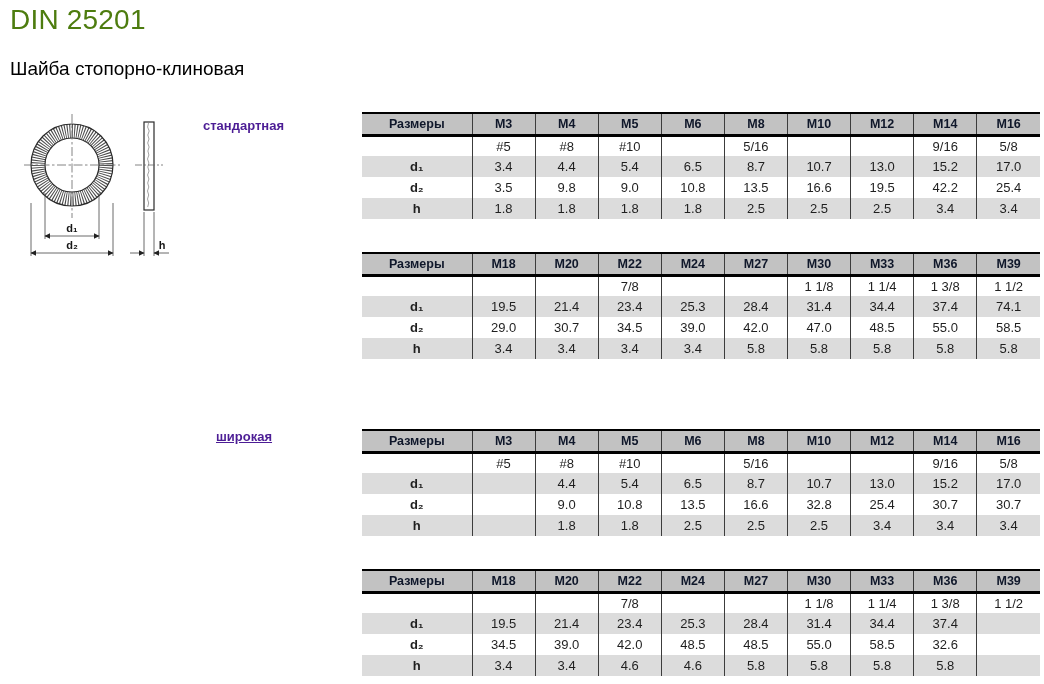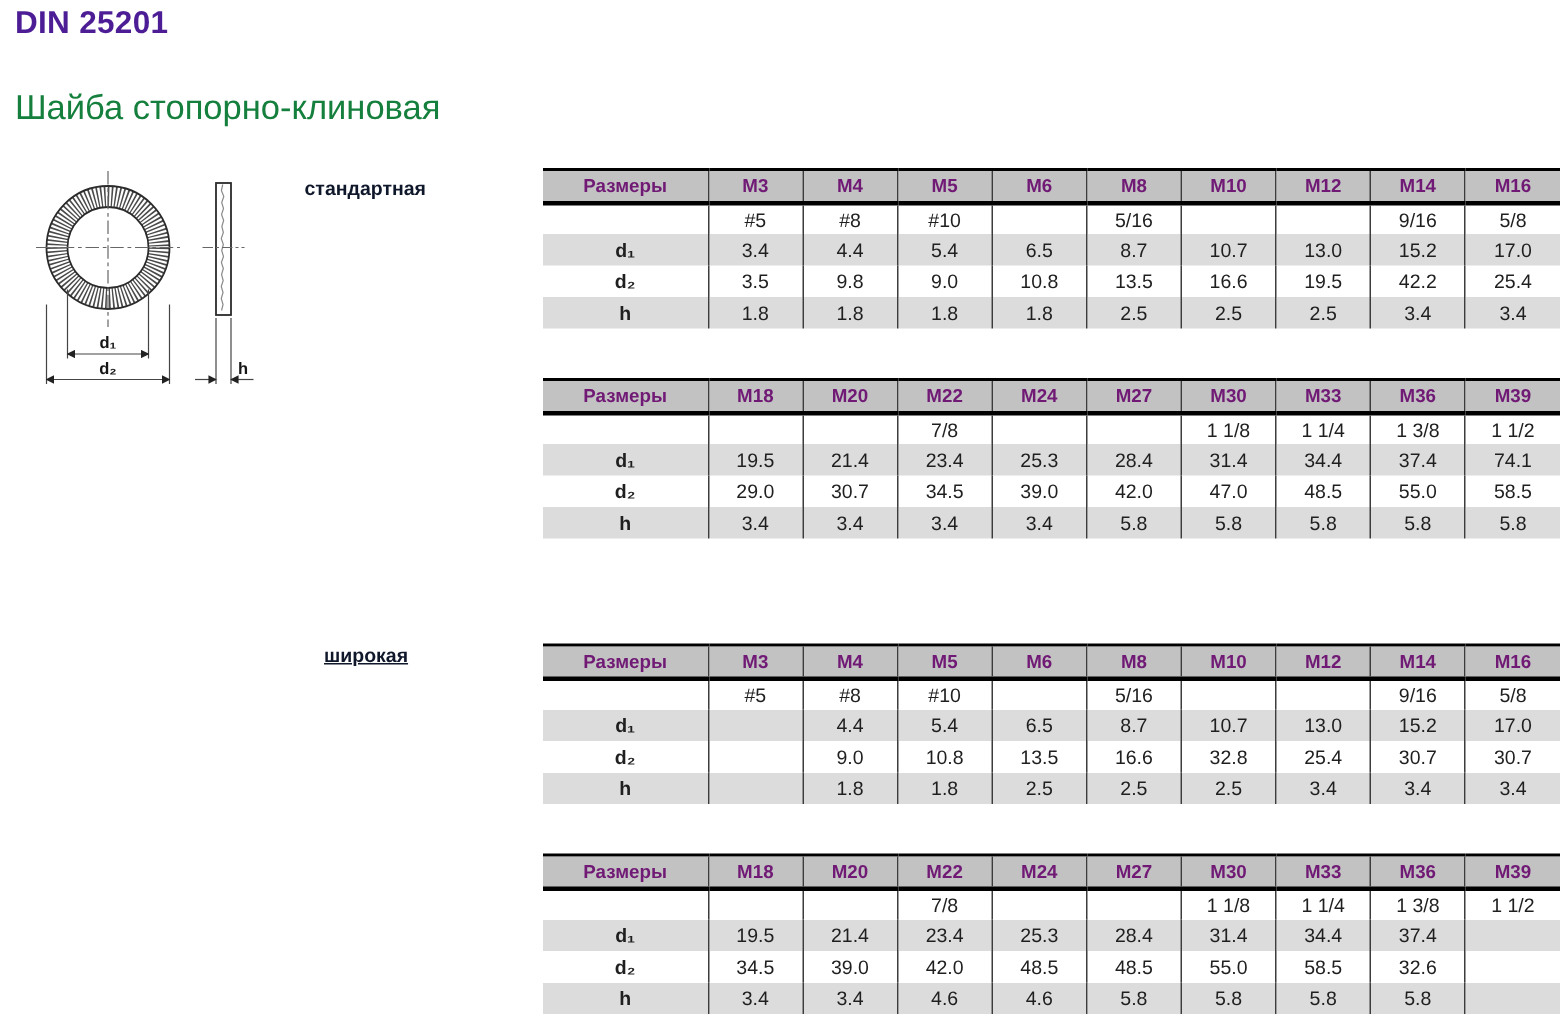--- a/index.html
+++ b/index.html
@@ -3,49 +3,49 @@
 <meta charset="utf-8">
 <style>
   * { margin:0; padding:0; box-sizing:border-box; }
   html,body { background:#fff; }
   .page {
     position:relative; width:1044px; height:684px; background:#ffffff;
     font-family:"Liberation Sans", sans-serif; color:#1c1c1c; overflow:hidden;
   }
   .title {
     position:absolute; left:10px; top:4px;
-    font-size:21px; font-weight:700; color:#4c1d95; letter-spacing:.2px;
+    font-size:28px; font-weight:400; color:#4d7c0f; letter-spacing:.2px;
   }
   .subtitle {
     position:absolute; left:10px; top:58px;
-    font-size:23px; font-weight:400; color:#15803d;
+    font-size:19px; font-weight:400; color:#000000;
   }
   .variant-label {
-    position:absolute; font-size:13px; font-weight:700; color:#0f172a;
+    position:absolute; font-size:13px; font-weight:700; color:#4c1d95;
   }
   #label-standard { left:203px; top:118px; }
   #label-wide     { left:216px; top:429px;text-decoration:underline; }
 
   .drawing { position:absolute; left:14px; top:108px; }
 
   .din-table { position:absolute; left:362px; width:678px; }
   #tbl0 { top:112px; } #tbl1 { top:252px; } #tbl2 { top:429px; } #tbl3 { top:569px; }
 
   table {
     border-collapse:collapse; width:678px; table-layout:fixed;
     font-family:"Liberation Sans", sans-serif;
   }
   col.c-label { width:110px; }
   col.c-val   { width:63.1px; }
   th, td {
     text-align:center; vertical-align:middle; padding:0; height:21px;
     font-size:13px; color:#1f1f1f; overflow:hidden; white-space:nowrap;
   }
   thead th {
-    background:#c2c2c2; font-weight:700; font-size:12.5px; color:#701a75;
+    background:#c2c2c2; font-weight:700; font-size:12.5px; color:#0f172a;
     border-top:2px solid #000; border-bottom:3px solid #000; height:22px;
   }
   th:not(:first-child), td:not(:first-child) { border-left:1px solid #3c3c3c; }
   tbody tr:nth-child(even) { background:#dcdcdc; }
   tbody th { font-weight:700; font-size:13px; }
   tbody td { font-weight:400; }
 </style>
 </head>
 <body>
 

